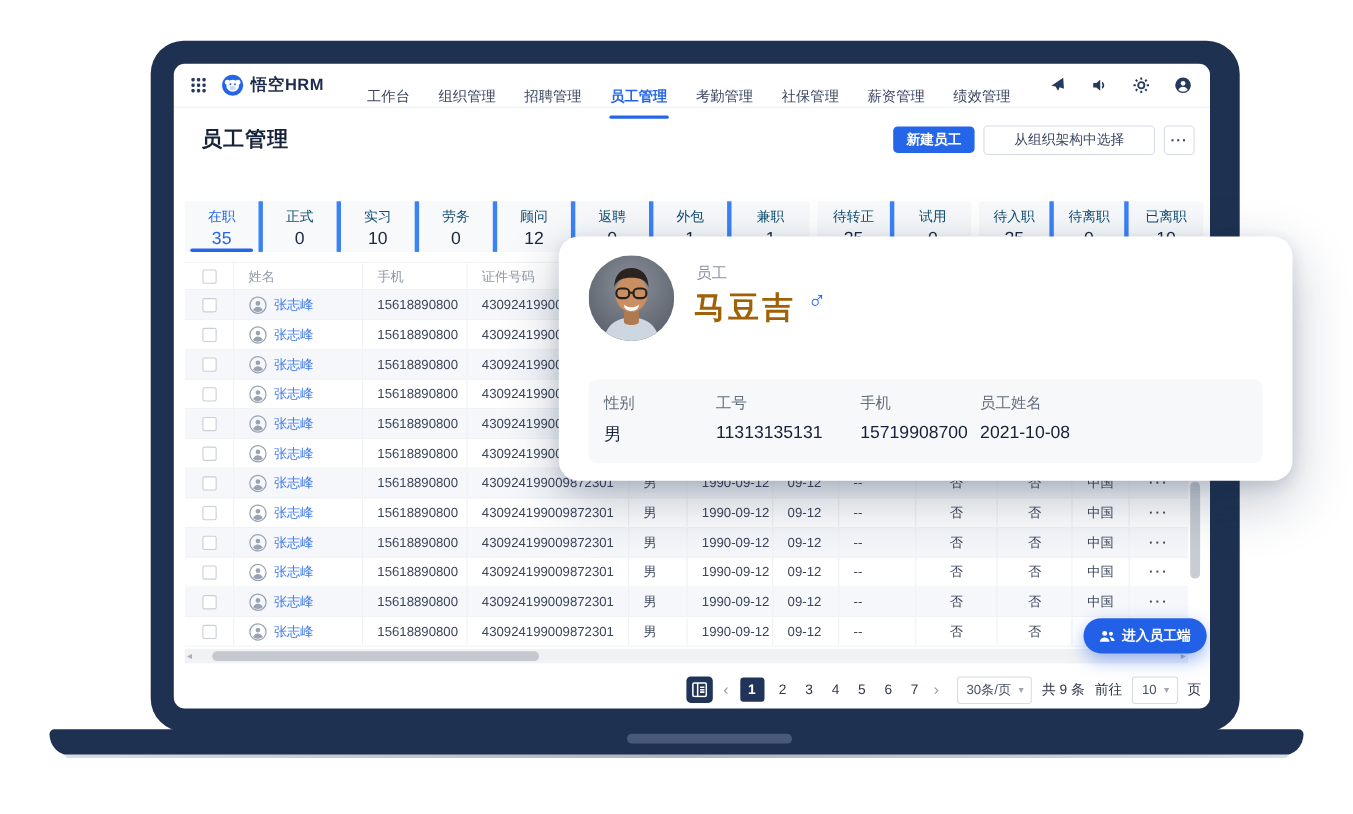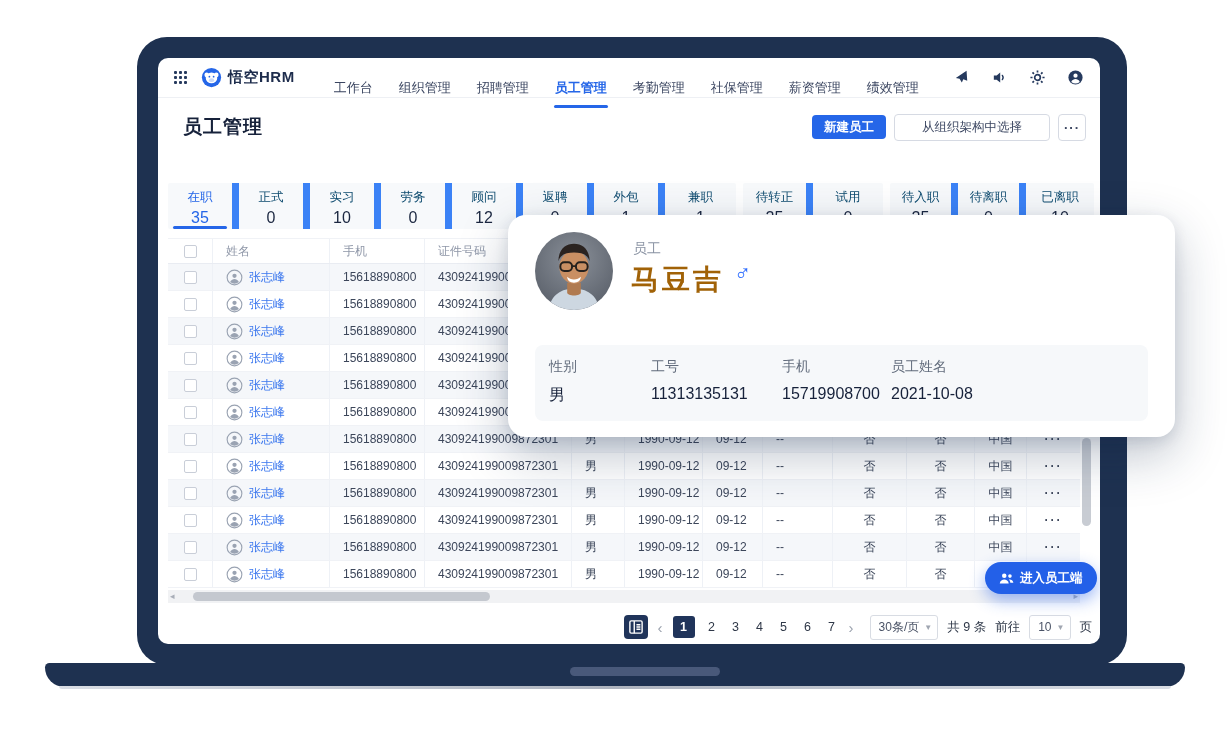--- a/index.html
+++ b/index.html
@@ -59,21 +59,21 @@
   .search-box svg { position:absolute; right:6px; top:5px; }
   .adv-filter { margin-left:auto; display:flex; align-items:center; gap:5px; font-size:12.5px;
     color:#3a4560; cursor:pointer; }
 
   
   .tabs-row { position:absolute; left:10px; top:125px; height:46px; display:flex; gap:7px; }
   .tab-group { display:flex; background:#f7f9fb; border-radius:2px; }
   .tab-item { position:relative; width:71px; padding-top:6px; text-align:center; cursor:pointer; }
   .tab-group:nth-child(2) .tab-item { width:70px; }
   .tab-group:nth-child(3) .tab-item { width:68px; }
-  .tab-item:not(:last-child) { border-right:7px solid #3b82f6; }
+  .tab-item:not(:last-child) { border-right:4px solid #3b82f6; }
   .tab-label { font-size:12.5px; color:#0c4a6e; }
   .tab-value { font-size:16px; color:#1b2740; margin-top:3px; }
   .tab-item.active .tab-label, .tab-item.active .tab-value { color:#2566e8; }
   .tab-item.active::after { content:""; position:absolute; left:5px; right:5px; bottom:0;
     height:3px; background:#2566e8; border-radius:2px; }
 
   
   .table { position:absolute; left:10px; top:180px; width:912px; }
   .trow { display:grid; height:27px;
     grid-template-columns:45px 117px 95px 147px 53px 78px 60px 70px 74px 68px 52px 53px; }

